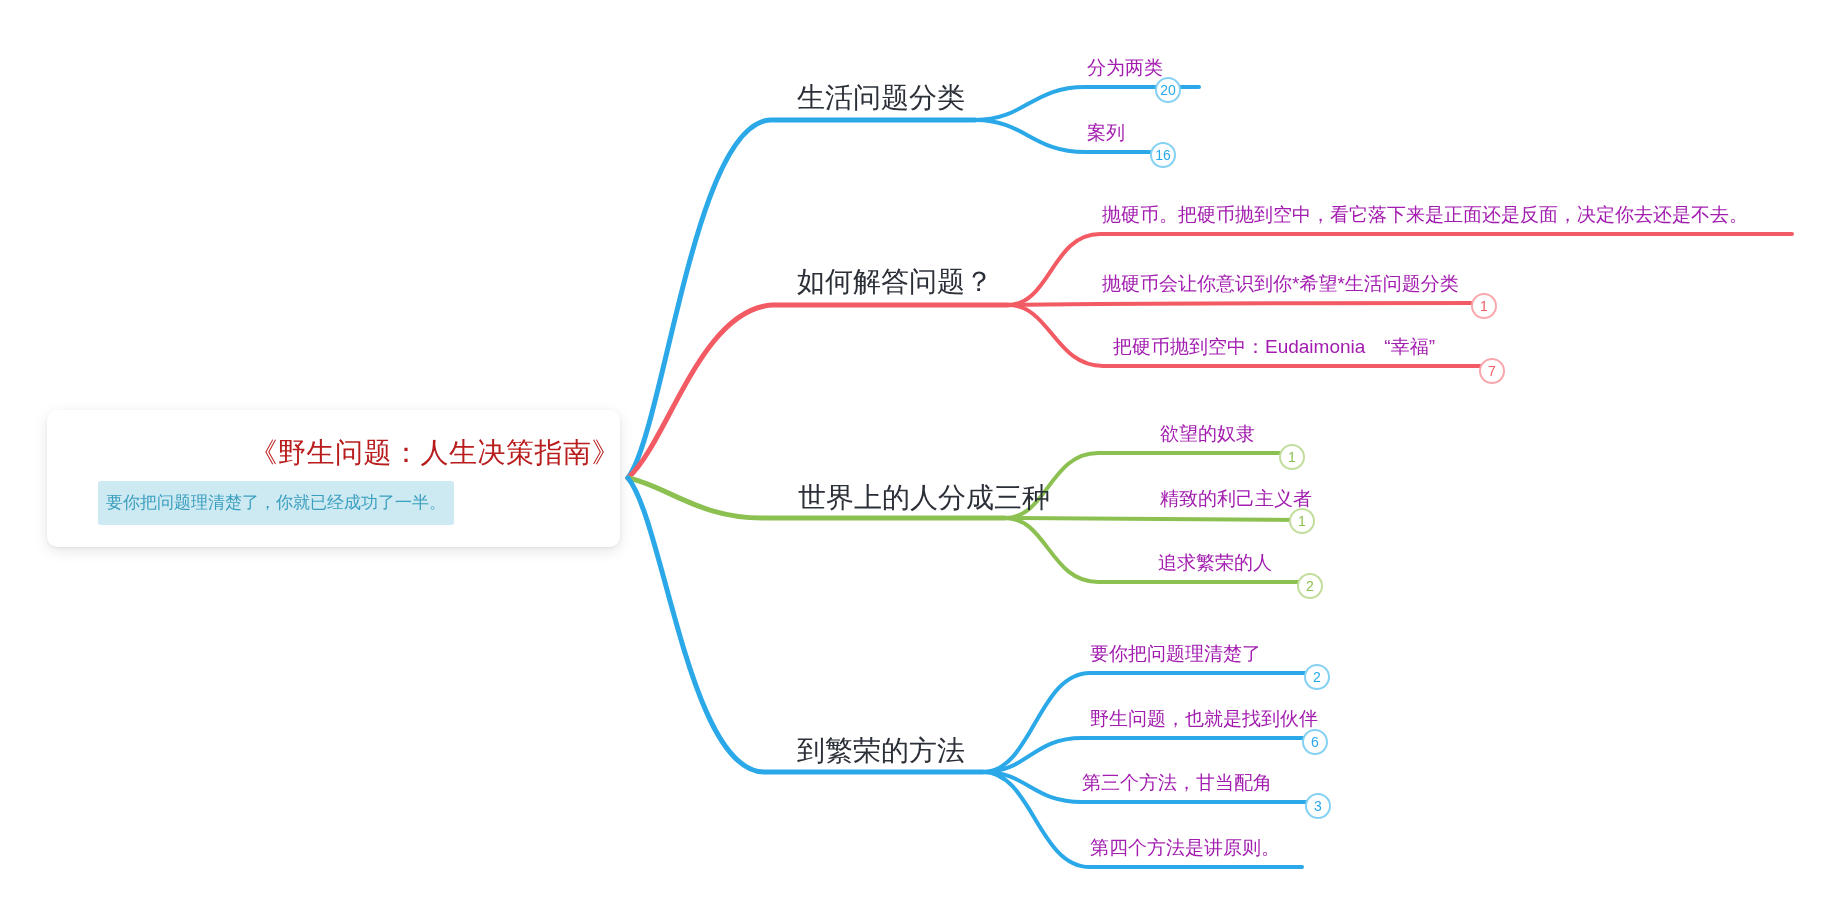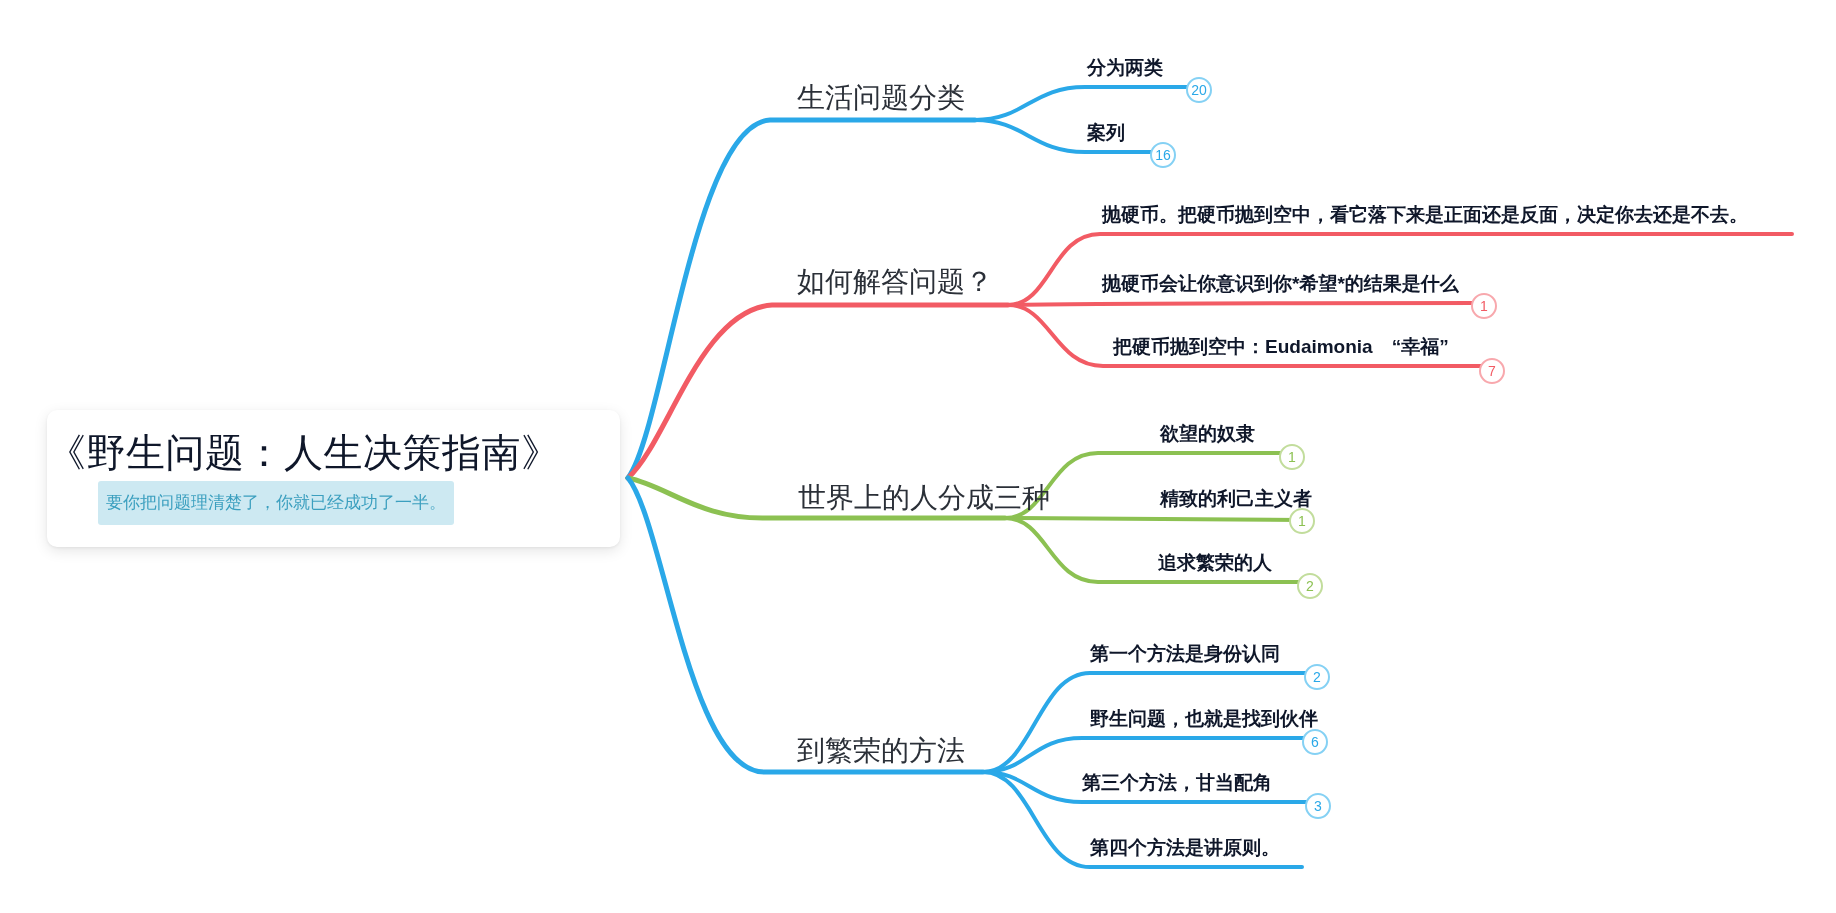--- a/index.html
+++ b/index.html
@@ -18,36 +18,36 @@
   path.lv1{stroke-width:5px;}
   path.lv2{stroke-width:4px;}
 
   .root-card{
     position:absolute;left:47px;top:410px;width:573px;height:137px;
     background:#ffffff;border-radius:10px;
     box-shadow:0 1px 3px rgba(0,0,0,.06),0 4px 14px rgba(0,0,0,.10);
     display:flex;flex-direction:column;justify-content:center;
   }
   .root-title{
-    font-size:39px;line-height:40px;color:#0f172a;
-    text-align:left;white-space:nowrap;letter-spacing:0.5px;
+    font-size:28px;line-height:40px;color:#b91c1c;
+    text-align:right;white-space:nowrap;letter-spacing:0.5px;
   }
   .root-subtitle{
     margin:8px 0 0 51px;align-self:flex-start;
     font-size:17px;line-height:24px;padding:10px 8px;
     color:#3b9fbf;background:#cde9f2;border-radius:3px;white-space:nowrap;
   }
 
   .branch-label{
     position:absolute;font-size:28px;line-height:28px;
     color:#2b3038;white-space:nowrap;
   }
   .child-label{
     position:absolute;font-size:19px;line-height:24px;
-    color:#0f172a;white-space:nowrap;font-weight:bold;
+    color:#a21caf;white-space:nowrap;
   }
   .badge{
     position:absolute;width:26px;height:26px;border-radius:50%;
     background:#ffffff;border:2px solid;box-sizing:border-box;
     font-size:14px;line-height:22px;text-align:center;
   }
   .badge.blue{color:#2aa8e8;border-color:#85d1f4;}
   .badge.red{color:#f25b64;border-color:#f8a8ad;}
   .badge.green{color:#8cc152;border-color:#c2dd9c;}
 </style>
@@ -79,41 +79,41 @@
     <path class="link blue lv2" d="M983,772 C1032,772 1038,867 1090,867 L1302,867"></path>
   </svg>
 
   <div class="root-card">
     <div class="root-title">《野生问题：人生决策指南》</div>
     <div class="root-subtitle">要你把问题理清楚了，你就已经成功了一半。</div>
   </div>
 
   <div class="branch-label" style="left:797px;top:84px;">生活问题分类</div>
   <div class="child-label" style="left:1087px;top:56px;">分为两类</div>
-  <div class="badge blue" style="left:1186px;top:77px;">20</div>
+  <div class="badge blue" style="left:1155px;top:77px;">20</div>
   <div class="child-label" style="left:1087px;top:121px;">案列</div>
   <div class="badge blue" style="left:1150px;top:142px;">16</div>
 
   <div class="branch-label" style="left:797px;top:268px;">如何解答问题？</div>
   <div class="child-label" style="left:1102px;top:203px;">抛硬币。把硬币抛到空中，看它落下来是正面还是反面，决定你去还是不去。</div>
-  <div class="child-label" style="left:1102px;top:272px;">抛硬币会让你意识到你*希望*的结果是什么</div>
+  <div class="child-label" style="left:1102px;top:272px;">抛硬币会让你意识到你*希望*生活问题分类</div>
   <div class="badge red" style="left:1471px;top:293px;">1</div>
   <div class="child-label" style="left:1113px;top:335px;">把硬币抛到空中：Eudaimonia　“幸福”</div>
   <div class="badge red" style="left:1479px;top:358px;">7</div>
 
   <div class="branch-label" style="left:798px;top:484px;">世界上的人分成三种</div>
   <div class="child-label" style="left:1160px;top:422px;">欲望的奴隶</div>
   <div class="badge green" style="left:1279px;top:444px;">1</div>
   <div class="child-label" style="left:1160px;top:487px;">精致的利己主义者</div>
   <div class="badge green" style="left:1289px;top:508px;">1</div>
   <div class="child-label" style="left:1158px;top:551px;">追求繁荣的人</div>
   <div class="badge green" style="left:1297px;top:573px;">2</div>
 
   <div class="branch-label" style="left:797px;top:737px;">到繁荣的方法</div>
-  <div class="child-label" style="left:1090px;top:642px;">第一个方法是身份认同</div>
+  <div class="child-label" style="left:1090px;top:642px;">要你把问题理清楚了</div>
   <div class="badge blue" style="left:1304px;top:664px;">2</div>
   <div class="child-label" style="left:1090px;top:707px;">野生问题，也就是找到伙伴</div>
   <div class="badge blue" style="left:1302px;top:729px;">6</div>
   <div class="child-label" style="left:1082px;top:771px;">第三个方法，甘当配角</div>
   <div class="badge blue" style="left:1305px;top:793px;">3</div>
   <div class="child-label" style="left:1090px;top:836px;">第四个方法是讲原则。</div>
 
 </div>
 
 </body></html>

